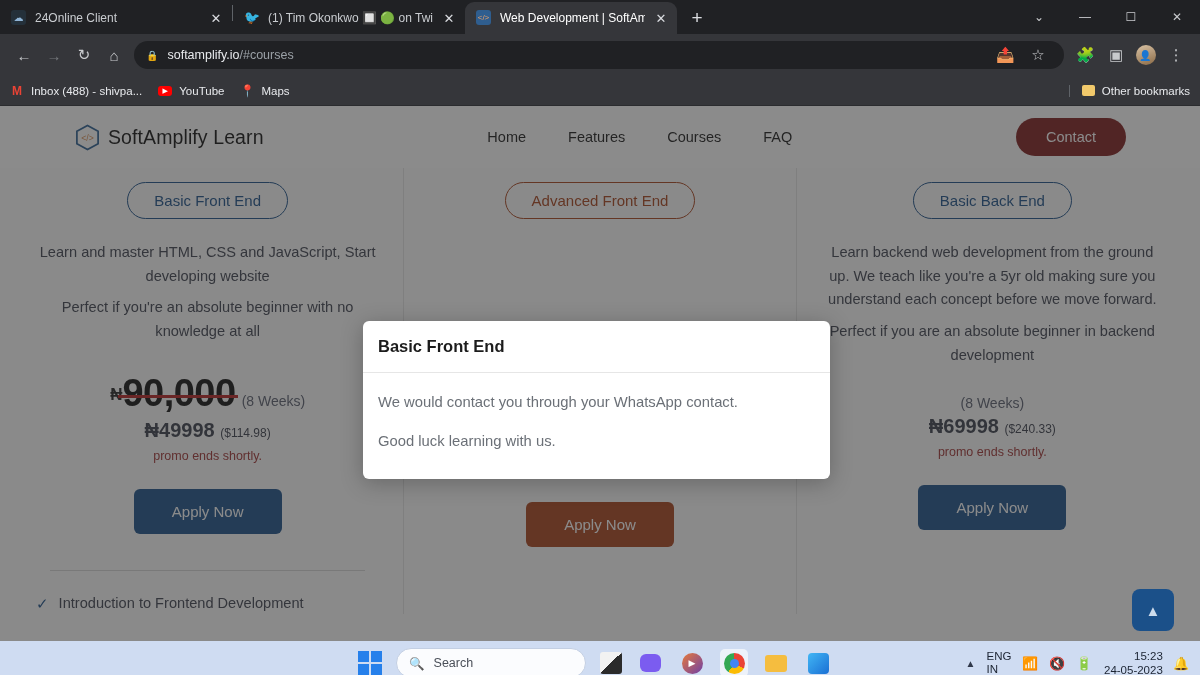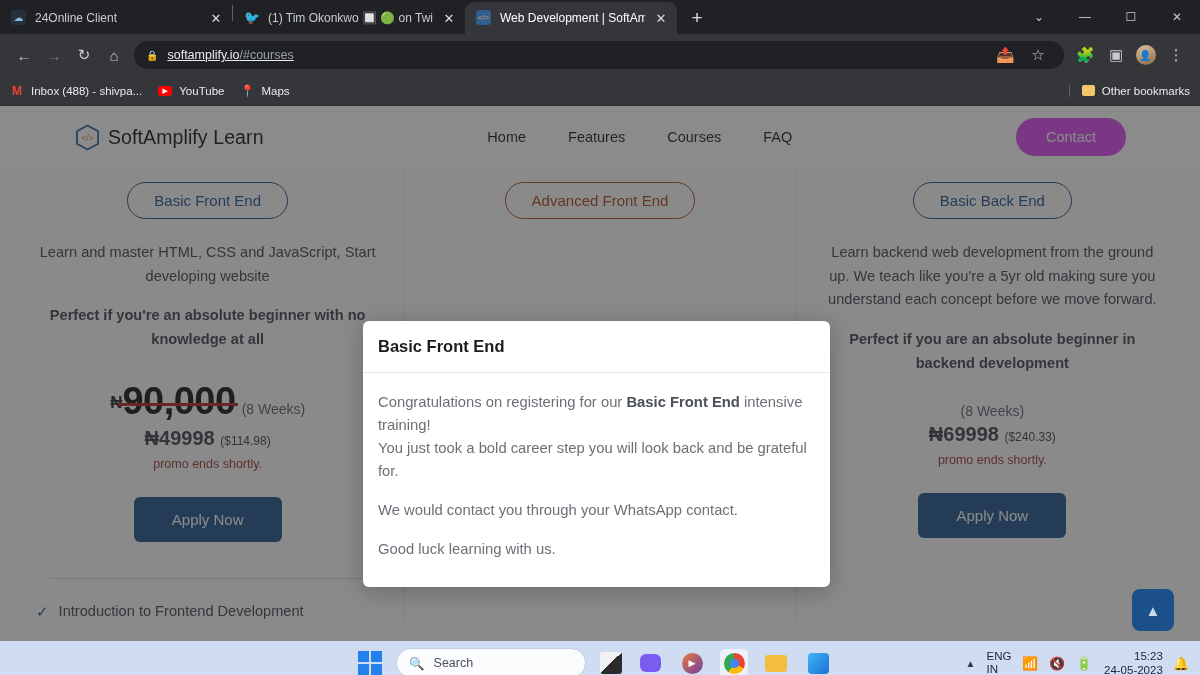--- a/index.html
+++ b/index.html
@@ -63,21 +63,21 @@
     display: flex; align-items: center; justify-content: center;
     color: #c8cacd; font-size: 15px; flex: 0 0 28px;
   }
   .tbtn.dim { color: #76797d; }
   .omnibox {
     flex: 1 1 auto; height: 28px; background: #202124; border-radius: 14px;
     display: flex; align-items: center; padding: 0 12px; gap: 9px;
     margin: 0 6px 0 4px; min-width: 0;
   }
   .omnibox .lock { font-size: 10px; color: #c8cacd; }
-  .urltext { font-size: 12.5px; color: #e8eaed; white-space: nowrap; text-decoration: underline; }
+  .urltext { font-size: 12.5px; color: #e8eaed; white-space: nowrap; }
   .urltext .path { color: #9aa0a6; }
   .omni-right { display: flex; align-items: center; gap: 4px; margin-left: auto; }
   .tb-right { display: flex; align-items: center; gap: 2px; }
   .avatar-ico {
     width: 20px; height: 20px; border-radius: 50%;
     background: linear-gradient(160deg,#d9c3a5,#8a6a46);
     display:flex;align-items:center;justify-content:center;font-size:10px;color:#3a2a18;
   }
 
   .bookmarks {
@@ -103,38 +103,38 @@
     height: 62px; display: flex; align-items: center; padding: 0 74px;
     background: #fff; position: relative; z-index: 5;
   }
   .brand { display: flex; align-items: center; gap: 7px; }
   .hexlogo { width: 27px; height: 27px; position: relative; flex:0 0 27px; }
   .hexlogo svg { display: block; }
   .brandname { font-size: 19.5px; color: #111; letter-spacing: .1px; }
   .nav { display: flex; gap: 42px; margin: 0 auto; }
   .nav a { font-size: 14.5px; color: #1a1a1a; text-decoration: none; }
   .contact-btn {
-    background: #d946ef; color: #fff; border: none; border-radius: 22px;
+    background: #7f1d1d; color: #fff; border: none; border-radius: 22px;
     padding: 11px 30px; font-size: 14.5px; font-family: inherit;
   }
 
   .courses { display: flex; padding: 0 12px; position: relative; }
   .course-col {
     flex: 1 1 0; text-align: center; padding: 14px 24px 0;
     position: relative;
   }
   .course-col + .course-col { border-left: 1px solid #e4e4e4; }
   .pill {
     display: inline-block; border-radius: 22px; padding: 9px 26px;
     font-size: 15px; background: transparent;
   }
   .pill.blue { border: 1.6px solid #1b5089; color: #1b5089; }
   .pill.orange { border: 1.6px solid #a8431c; color: #a8431c; }
   .desc { font-size: 14.6px; line-height: 1.62; color: #3f4350; margin-top: 22px; }
-  .desc.second { margin-top: 16px; font-weight: bold; }
+  .desc.second { margin-top: 8px; }
   .price-row { margin-top: 28px; display: flex; align-items: baseline; justify-content: center; gap: 6px;}
   .old-price { position: relative; display: inline-block; }
   .naira-sm { font-size: 17px; color: #222; vertical-align: super; font-weight: 700; }
   .big-amt { font-size: 38px; font-weight: 800; color: #111; letter-spacing: -0.5px; }
   .strike {
     position: absolute; left: 6%; right: -2%; top: 54%; height: 3px;
     background: #b62020;
   }
   .weeks { font-size: 14px; color: #5b6070; }
   .new-price { font-size: 20px; color: #3b3f4c; margin-top: 4px; }
@@ -350,21 +350,20 @@
 
     </div>
 
     <div class="page-dim"></div>
 
     <div class="modal">
       <div class="modal-head">
         <div class="modal-title">Basic Front End</div>
       </div>
       <div class="modal-body">
-        <p><span>Congratulations on registering for our </span><b>Basic Front End</b><span> intensive training!</span><br><span>You just took a bold career step you will look back and be grateful for.</span></p>
         <p>We would contact you through your WhatsApp contact.</p>
         <p>Good luck learning with us.</p>
       </div>
     </div>
 
     <div class="scrolltop">
       <span>▲</span>
     </div>
   </div>
 

